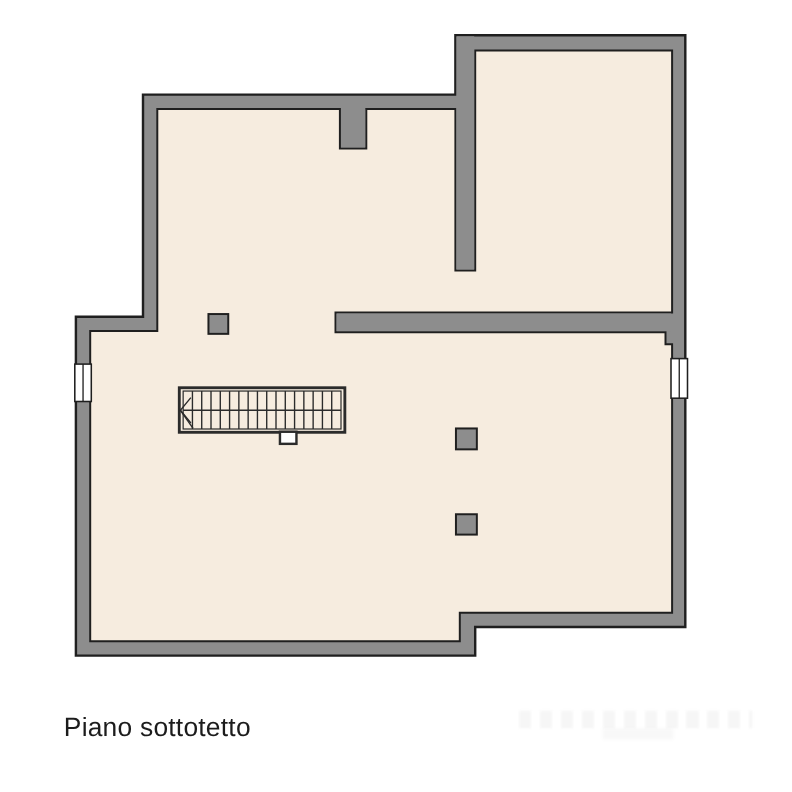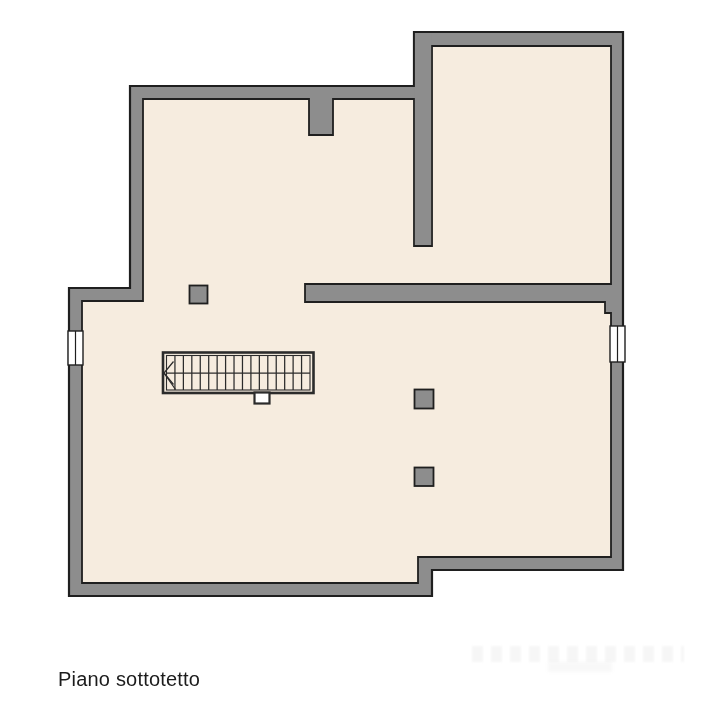--- a/index.html
+++ b/index.html
@@ -24,22 +24,22 @@
   .window-line  { stroke: var(--wall-outline, #222); stroke-width: 1.2; }
   .stair-outer  { fill: var(--floor-fill, #f6ecdf); stroke: var(--stair-line, #2b2b2b); stroke-width: 2.6; }
   .stair-inner  { fill: none; stroke: var(--stair-line, #2b2b2b); stroke-width: 1.1; }
   .stair-line   { stroke: var(--stair-line, #2b2b2b); stroke-width: 1.25; fill: none; }
   .pillar       { fill: var(--wall-fill, #8d8d8d); stroke: var(--wall-outline, #222); stroke-width: 1.8; }
   .tab-rect     { fill: var(--window-fill, #fff); stroke: var(--stair-line, #2b2b2b); stroke-width: 2.2; }
 
   .floor-label {
     position: absolute;
     left: 58px;
-    top: 668px;
-    font-size: 20px;
+    top: 648px;
+    font-size: 24px;
     letter-spacing: 0.2px;
     color: var(--label-color, #1c1c1c);
     white-space: nowrap;
     user-select: none;
   }
   .watermark {
     position: absolute;
     left: 472px;
     top: 646px;
     width: 212px;

